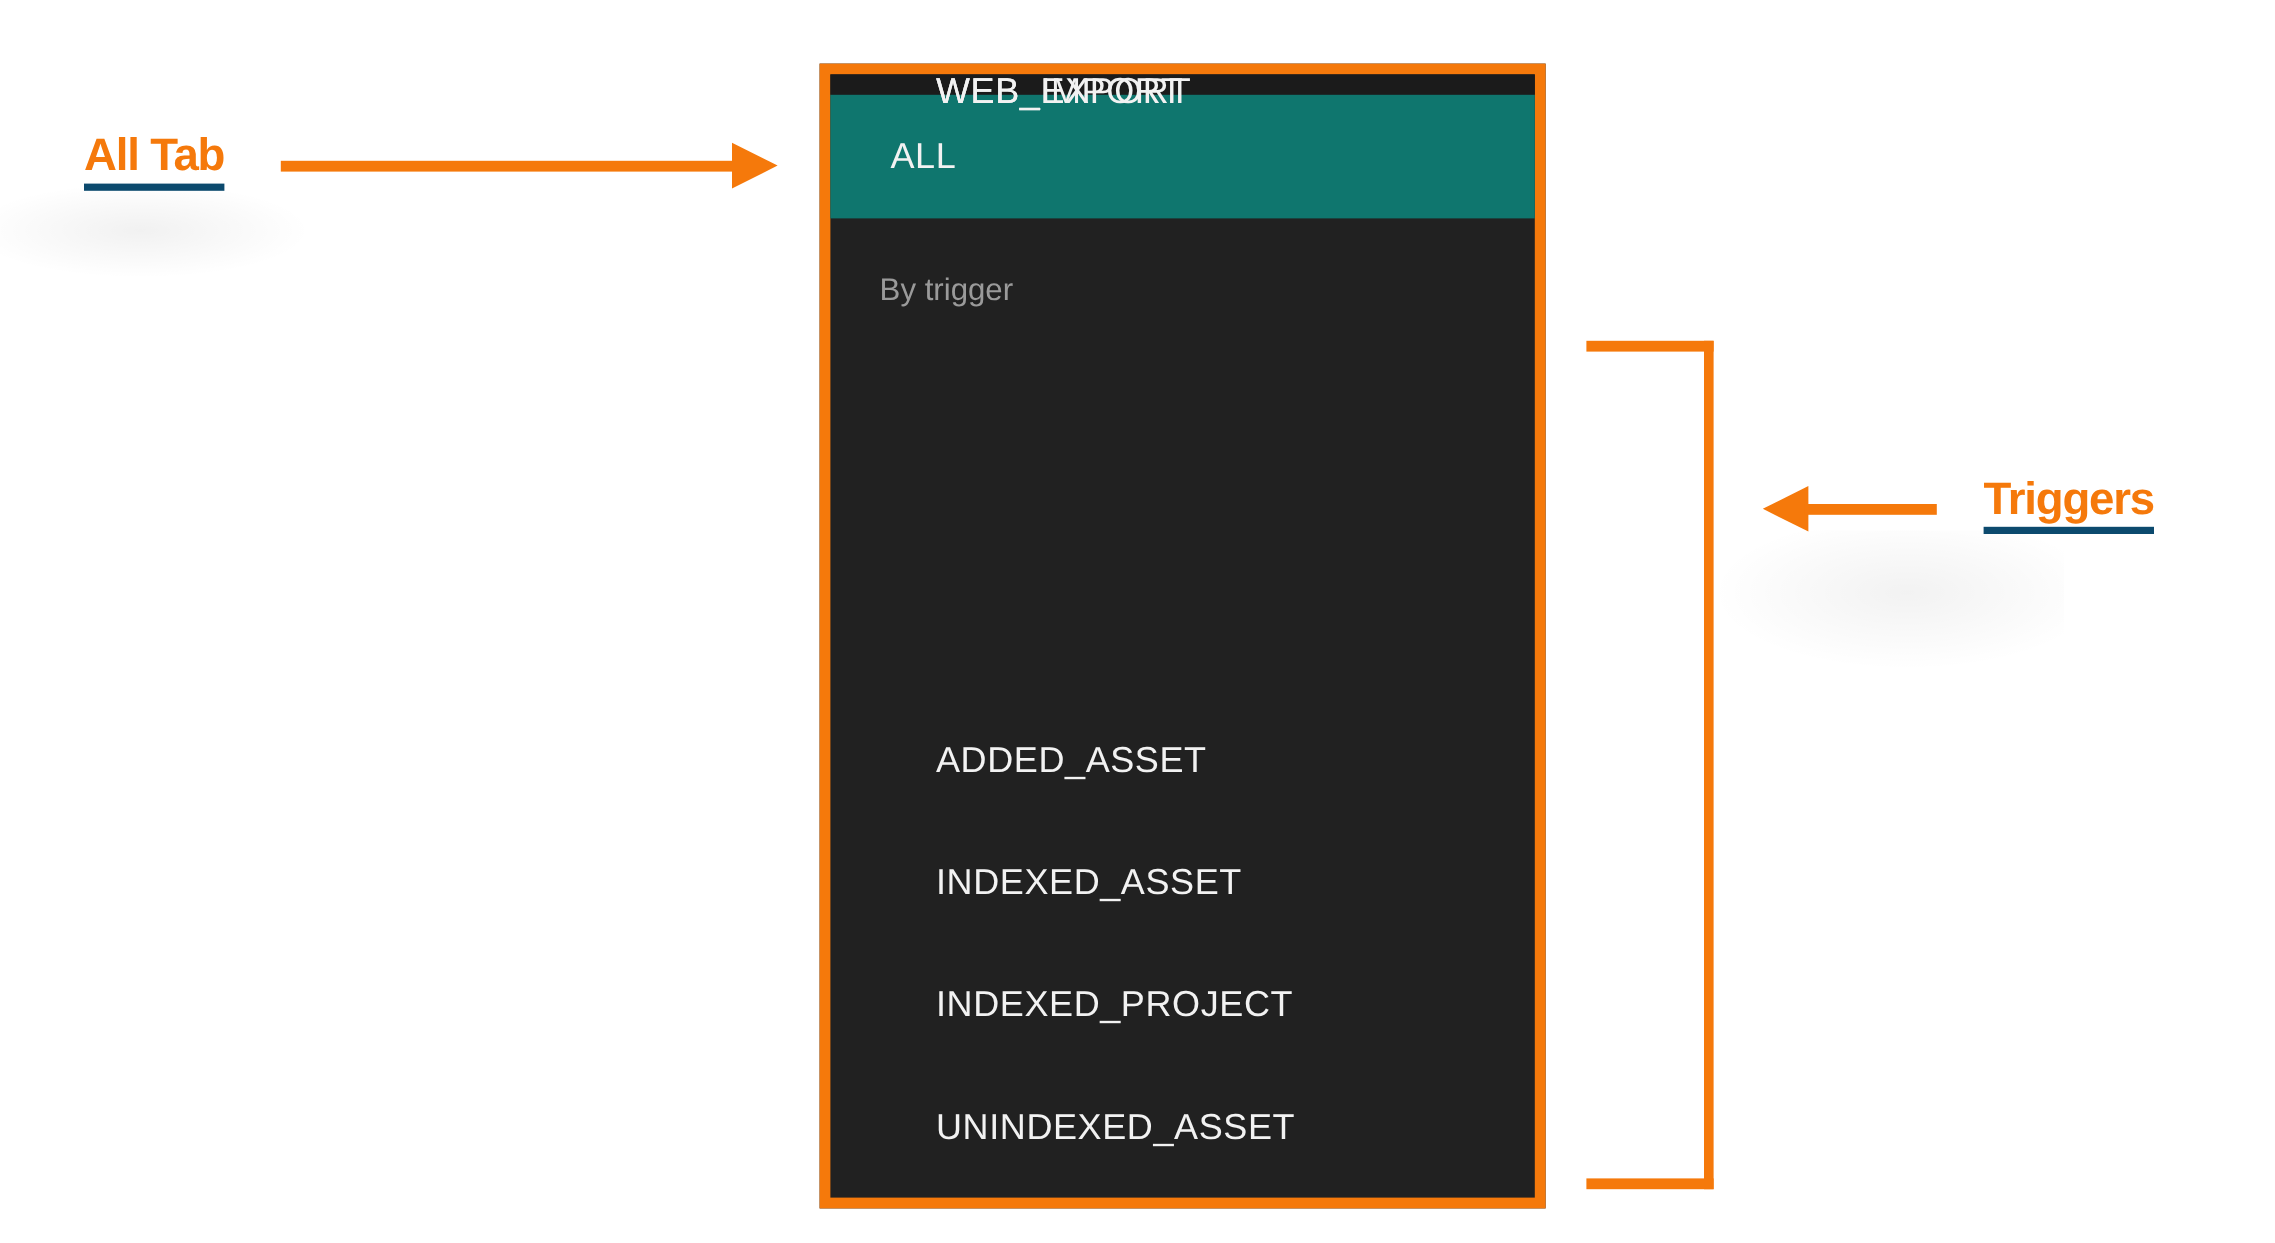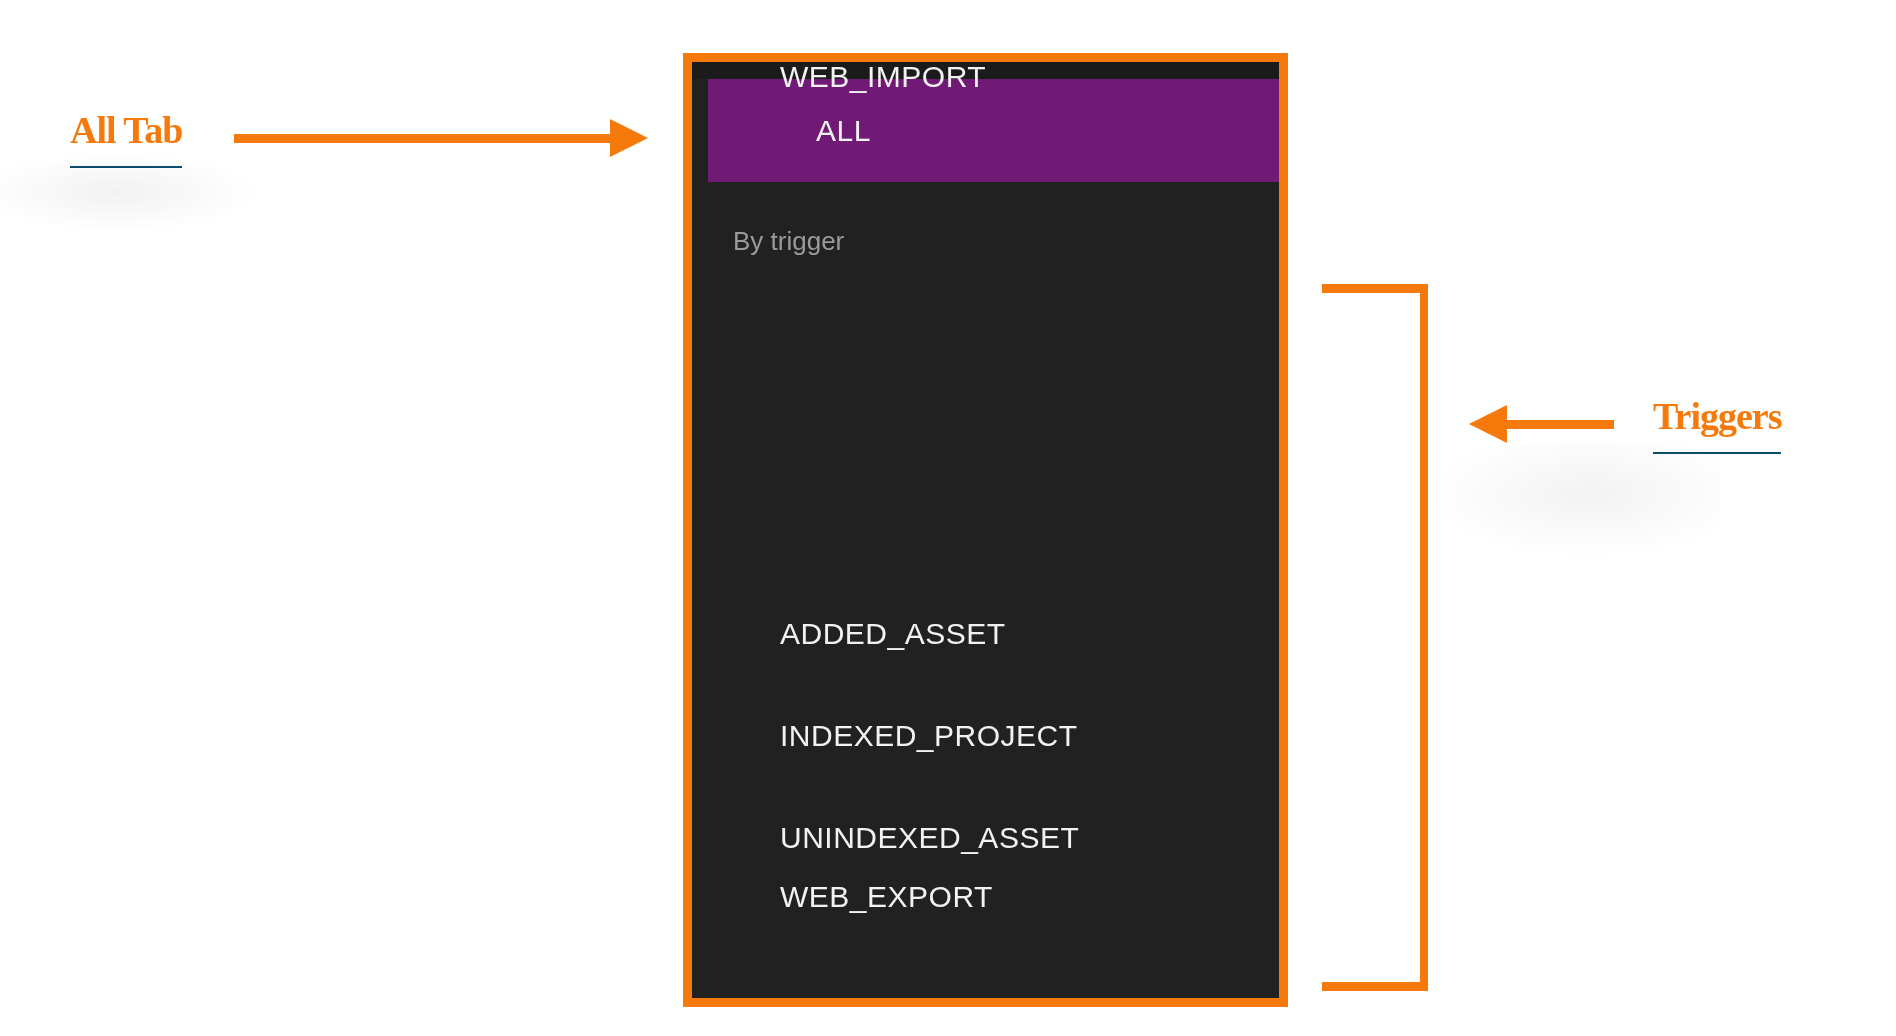--- a/index.html
+++ b/index.html
@@ -15,46 +15,46 @@
     background:radial-gradient(ellipse at 55% 45%, rgba(0,0,0,0.05), rgba(0,0,0,0) 72%);}
 
   
   .panel{
     position:absolute;left:683px;top:53px;width:605px;height:954px;
     box-sizing:border-box;border:9px solid #F5790B;background:#212121;
   }
   .panel-inner{position:absolute;inset:0;}
   .top-strip{position:absolute;left:0;top:0;right:0;height:17px;background:#1B1B1B;}
   .all-row{
-    position:absolute;left:0;top:17px;right:0;height:103px;background:#701a75;
-    color:#F2F2F2;font-size:30px;line-height:103px;padding-left:108px;box-sizing:border-box;
-    letter-spacing:0.5px;cursor:default;margin-left:16px;
+    position:absolute;left:0;top:17px;right:0;height:103px;background:#0f766e;
+    color:#F2F2F2;font-size:30px;line-height:103px;padding-left:50px;box-sizing:border-box;
+    letter-spacing:0.5px;cursor:default;
   }
   .section-header{
     position:absolute;left:0;right:0;height:30px;line-height:30px;top:164px;
     color:#9A9A9A;font-size:26px;padding-left:41px;box-sizing:border-box;
   }
   .menu-item{
     position:absolute;left:0;right:0;height:30px;line-height:30px;
     color:#F2F2F2;font-size:30px;padding-left:88px;box-sizing:border-box;
     letter-spacing:0.5px;white-space:nowrap;cursor:default;
   }
   .menu-item:nth-of-type(1){top:251px;}
   .menu-item:nth-of-type(2){top:353px;}
   .menu-item:nth-of-type(3){top:455px;}
   .menu-item:nth-of-type(4){top:557px;}
   .menu-item:nth-of-type(5){top:659px;}
   .menu-item:nth-of-type(6){top:761px;}
-  .menu-item:nth-of-type(7){top:820px;}
+  .menu-item:nth-of-type(7){top:863px;}
 
   
   .ann-label{
     position:absolute;color:#F5790B;font-weight:bold;font-size:38px;line-height:40px;
-    letter-spacing:-1px;border-bottom:2px solid #0c4a6e;padding-bottom:16px;
-    font-family:Liberation Serif, serif;white-space:nowrap;
+    letter-spacing:-1px;border-bottom:6px solid #0c4a6e;padding-bottom:3px;
+    font-family:Liberation Sans, sans-serif;white-space:nowrap;
   }
   #all-tab-label{left:70px;top:110px;}
   #triggers-label{left:1630px;top:396px;margin-left:23px;}
 
   
   .shaft{position:absolute;background:#F5790B;height:9px;}
   #arrow-all-shaft{left:234px;top:134px;width:378px;}
   #arrow-triggers-shaft{left:1504px;top:420px;width:110px;}
   .head{position:absolute;width:0;height:0;}
   #arrow-all-head{
@@ -84,20 +84,21 @@
 
   <div class="panel">
     <div class="panel-inner">
       <div class="top-strip"></div>
 
       <div class="all-row">ALL</div>
 
       <div class="section-header">By trigger</div>
 
       <div class="menu-item">ADDED_ASSET</div>
+      <div class="menu-item">INDEXED_ASSET</div>
       <div class="menu-item">INDEXED_PROJECT</div>
       <div class="menu-item">UNINDEXED_ASSET</div>
       <div class="menu-item">WEB_EXPORT</div>
       <div class="menu-item">WEB_IMPORT</div>
     </div>
   </div>
 
   <div class="ann-label" id="all-tab-label">All Tab</div>
   <div class="shaft" id="arrow-all-shaft"></div>
   <div class="head" id="arrow-all-head"></div>

